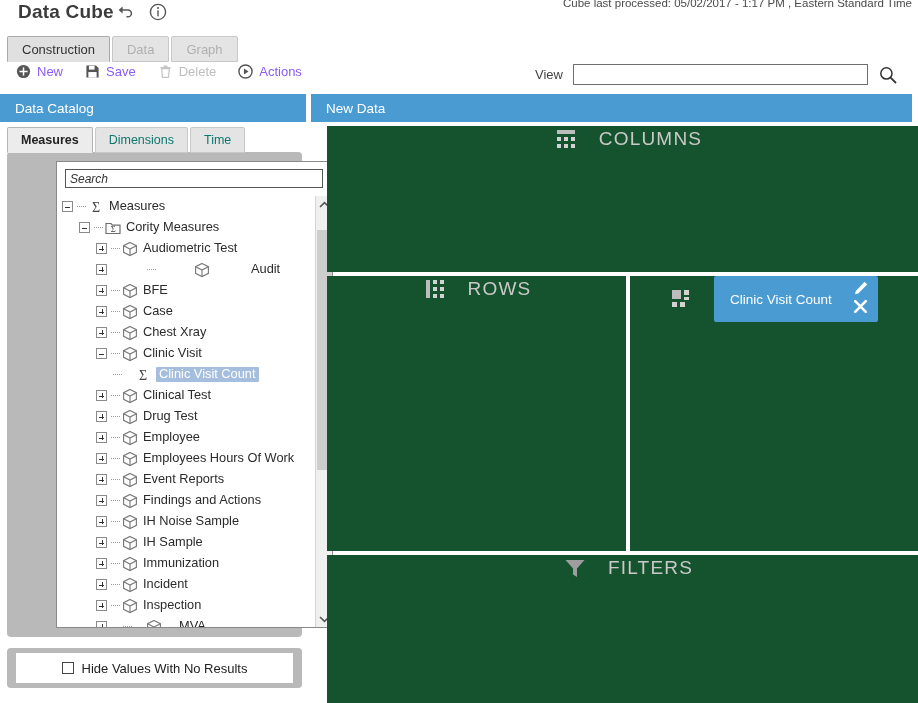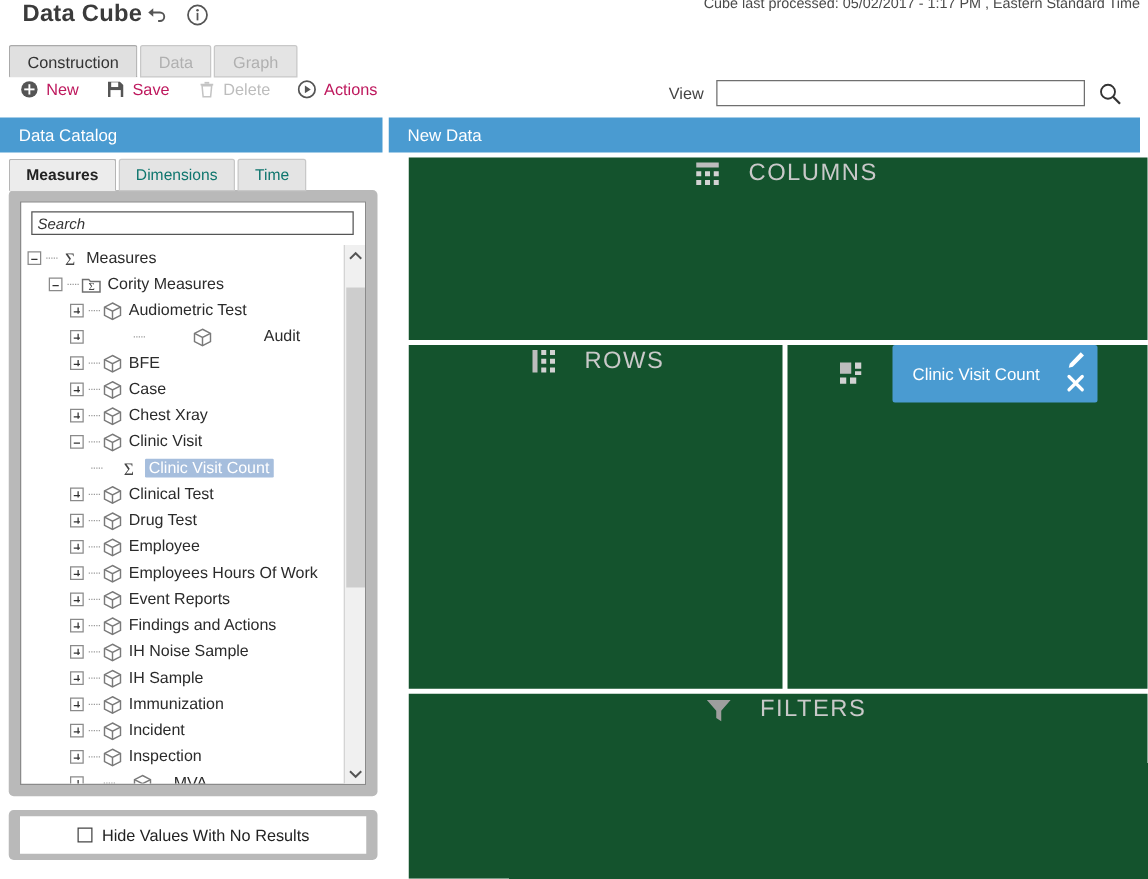--- a/index.html
+++ b/index.html
@@ -31,21 +31,21 @@
   .tab {
     height:26px; padding:0 14px; display:flex; align-items:center;
     font-size:13px; border:1px solid #c8c8c8; background:#e4e4e4;
     color:#b0b0b0; border-radius:2px 2px 0 0; cursor:pointer;
   }
   .tab.active { background:#e0e0e0; color:#333; border-color:#aaa; border-bottom-color:#e0e0e0; }
 
   
   .toolbar { position:absolute; left:16px; top:64px; display:flex; align-items:center; gap:22px; }
   .tb-item { display:flex; align-items:center; gap:6px; cursor:pointer; }
-  .tb-item .lbl { font-size:13px; color:#be185d; }
+  .tb-item .lbl { font-size:13px; color:#8b5cf6; }
   .tb-item.disabled .lbl { color:#bdbdbd; cursor:default; }
   .tb-ic { width:15px; height:15px; display:block; }
 
   
   .view-wrap { position:absolute; left:535px; top:64px; display:flex; align-items:center; gap:10px; }
   .view-label { font-size:13px; color:#444; }
   .view-input {
     width:295px; height:21px; border:1px solid #6f6f6f; background:#fff;
     font-size:12px; padding:0 4px; font-family:"Liberation Sans", sans-serif;
     outline:none; color:#222;
@@ -67,21 +67,21 @@
     height:26px; padding:0 13px; display:flex; align-items:center;
     font-size:12.5px; border:1px solid #c8c8c8; background:#e4e4e4;
     color:#0f766e; border-radius:2px 2px 0 0; cursor:pointer;
   }
   .cat-tab.active { background:#ececec; color:#222; border-color:#b5b5b5; border-bottom-color:#ececec; font-weight:bold; }
 
   .tree-outer {
     position:absolute; left:7px; top:152px; width:295px; height:485px;
     background:#b9b9b9; border-radius:4px; padding:9px;
   }
-  .tree-inner { width:100%; height:100%; background:#fff; border:1px solid #8a8a8a; position:relative; overflow:hidden; }
+  .tree-inner { width:100%; height:100%; background:#fff; border:1px solid #8a8a8a; position:relative; overflow:hidden;margin-left:40px; }
 
   .search-box {
     position:absolute; left:8px; top:7px; width:258px; height:19px;
     border:1px solid #555; background:#fff; font-size:12px; padding:0 4px;
     font-style:italic; color:#333; font-family:"Liberation Sans", sans-serif; outline:none;
   }
   .search-box::placeholder { font-style:italic; color:#333; opacity:1; }
 
   .tree {
     position:absolute; left:0; top:34px; right:18px; bottom:0;

